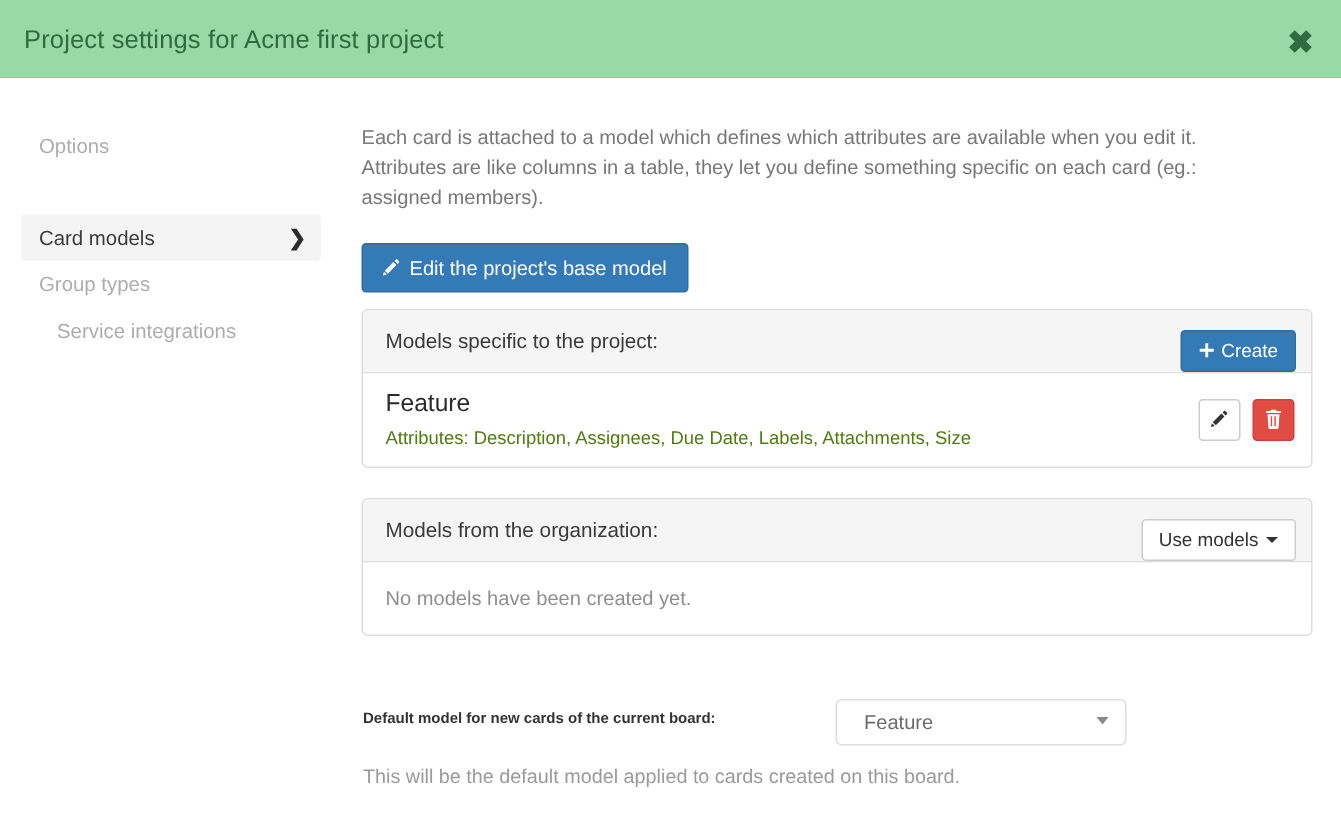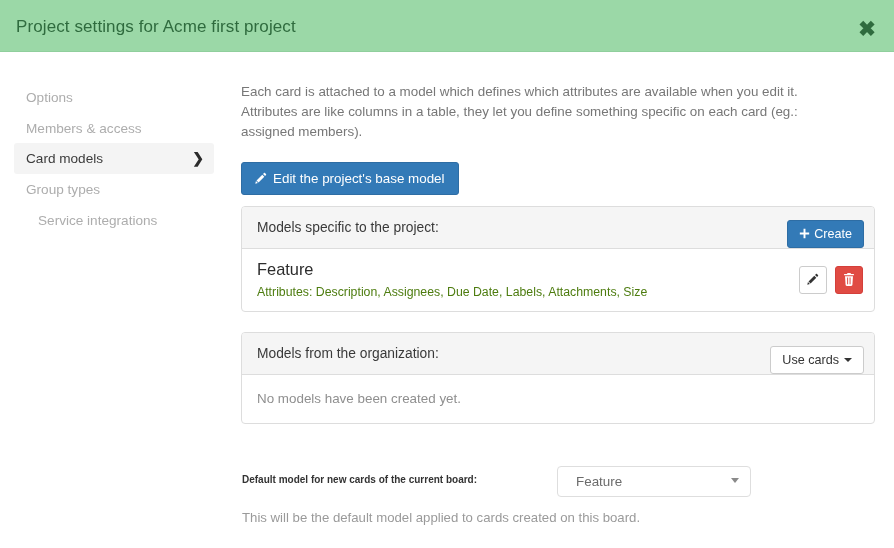--- a/index.html
+++ b/index.html
@@ -247,25 +247,20 @@
   </div>
 
   <div class="sidebar">
 
     <div class="si-0">
       <div class="side-item">
         <span>Options</span>
       </div>
     </div>
 
-    <div class="si-1">
-      <div class="side-item">
-        <span>Members &amp; access</span>
-      </div>
-    </div>
 
     <div class="si-2">
       <div class="side-item active">
         <span>Card models</span>
         <span class="side-chev">❯</span>
       </div>
     </div>
 
     <div class="si-3">
       <div class="side-item">
@@ -325,21 +320,21 @@
             </button>
           </div>
         </div>
       </div>
     </div>
 
     <div class="panel panel-b">
       <div class="panel-head">
         <div class="panel-head-title">Models from the organization:</div>
         <button class="btn btn-default panel-head-btn">
-          <span>Use cards</span><span class="caret-dn"></span>
+          <span>Use models</span><span class="caret-dn"></span>
         </button>
       </div>
       <div class="panel-body">
         <div class="empty-note">No models have been created yet.</div>
       </div>
     </div>
 
     <div class="form-row">
       <div class="form-label">Default model for new cards of the current board:</div>
       <div class="select-wrap">

